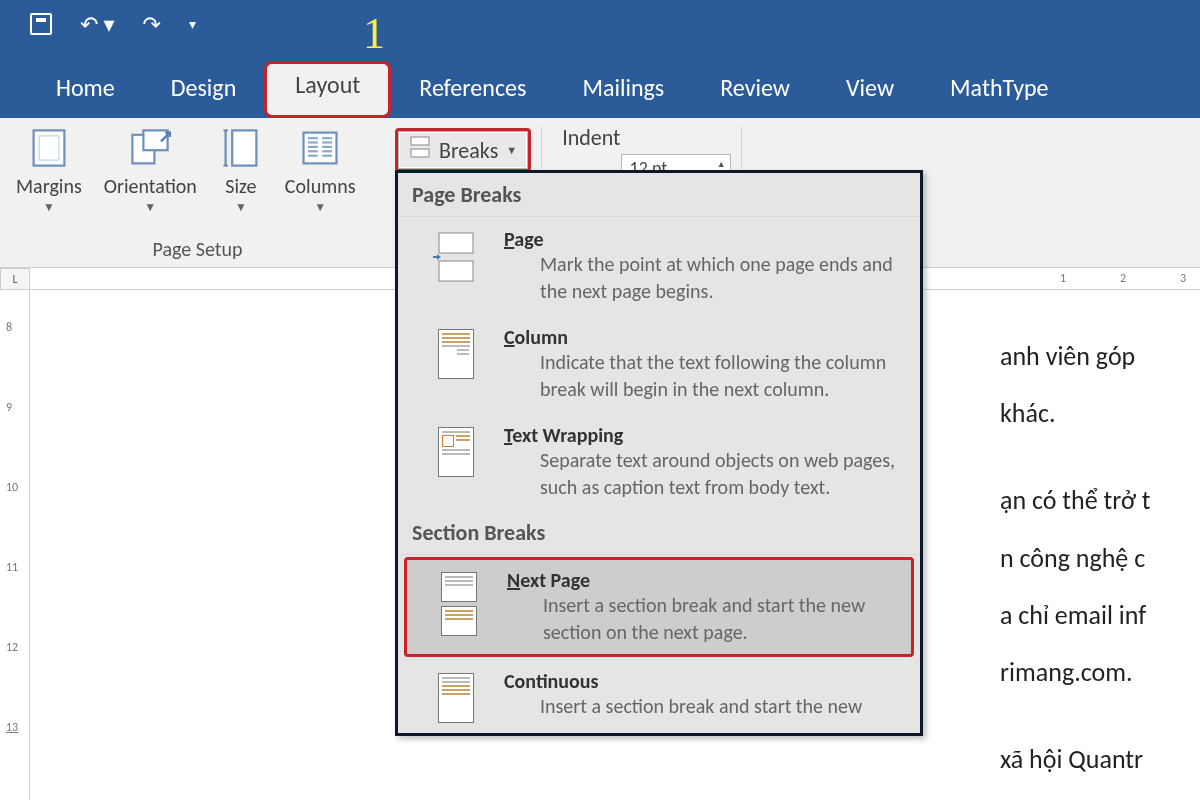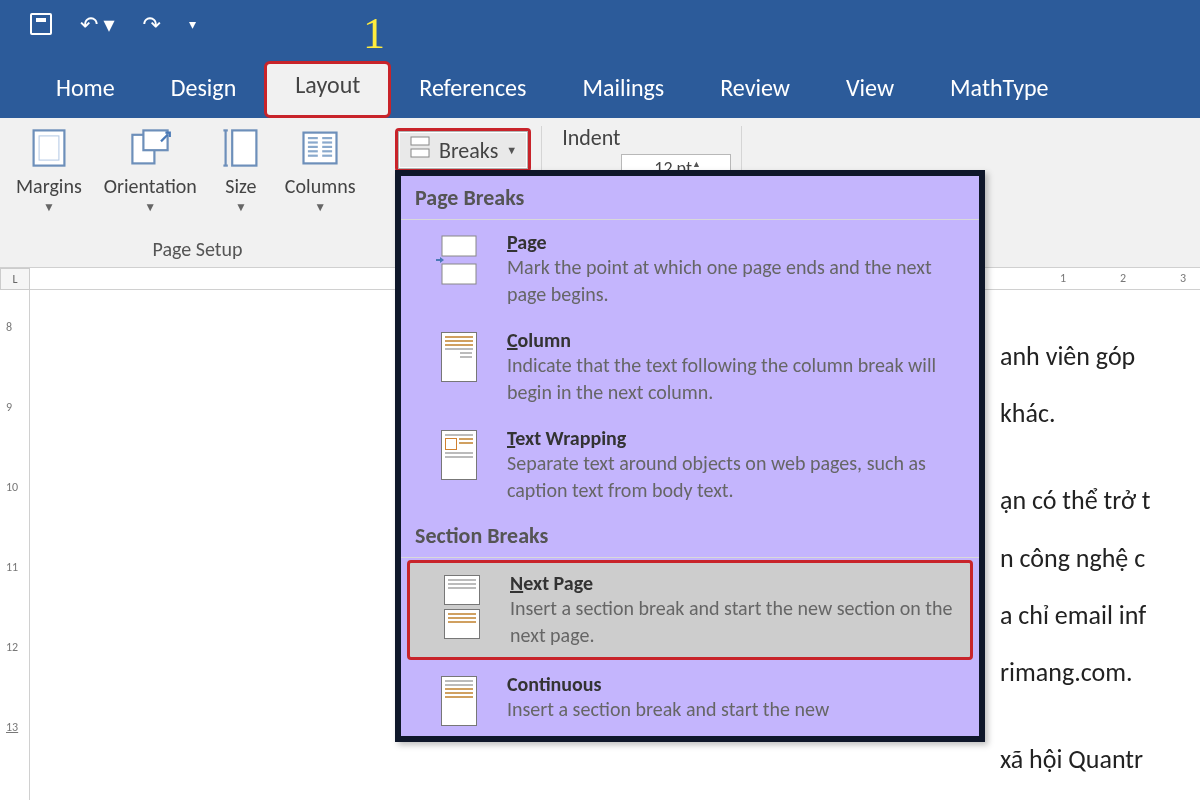--- a/index.html
+++ b/index.html
@@ -38,20 +38,21 @@
   }
   .tab {
     color: #fff;
     font-size: 24px;
     padding: 14px 28px 16px 28px;
     cursor: pointer;
   }
   .tab.active {
     background: #F1F1F1;
     color: #444;
+    border-radius: 8px;
   }
   .tab-boxed {
     border: 3px solid #C8232A;
     border-radius: 6px;
     padding-top: 6px;
     margin-top: -8px;
   }
 
   
   .ribbon {
@@ -97,42 +98,42 @@
 
   .indent-spacing {
     display:flex; gap: 90px; align-items:flex-start;
     padding: 6px 20px;
     font-size: 22px;
     color:#444;
   }
   .spinner-col { display:flex; flex-direction:column; gap:6px; margin-top:30px; }
   .spinner {
     background:#fff; border:1px solid #b8b8b8;
-    width:110px; height:28px; display:flex; align-items:center; justify-content:center;
+    width:110px; height:28px; display:flex; align-items:center; justify-content:space-between;
     padding:0 4px 0 8px; font-size:18px;
   }
   .spinner .spins { display:flex; flex-direction:column; font-size:9px; color:#555; line-height:9px; }
 
   
   .callout {
     position:absolute;
     font-family: Georgia, "Times New Roman", serif;
     font-size: 44px; font-weight: normal;
   }
   .callout.c1 { color:#FFEC3D; left:363px; top:8px; }
   .callout.c2 { color:#C8232A; left:580px; top:130px; }
   .callout.c3 { color:#C8232A; left:940px; top:652px; }
 
   
   .dropdown {
     position:absolute;
     left:395px; top:170px;
-    width:590px;
-    background:#c4b5fd;
-    border:6px solid #0f172a;
+    width:528px;
+    background:#e5e5e5;
+    border:3px solid #0f172a;
     box-shadow: 3px 3px 6px rgba(0,0,0,.25);
     z-index: 5;
   }
   .dd-header {
     font-size: 22px; font-weight: 600; color:#555;
     padding: 8px 14px;
     border-bottom:1px solid #d9d9d9;
   }
   .dd-item {
     display:flex; gap:18px;
@@ -146,21 +147,21 @@
     margin: 2px 6px;
     padding: 8px 10px 8px 22px;
   }
   .dd-ico {
     width:60px; flex:0 0 60px; display:flex; flex-direction:column; gap:4px; align-items:center;
     padding-top:4px;
   }
   .dd-text { flex:1; }
   .dd-title { font-size:20px; color:#333; font-weight:600; }
   .dd-title u { text-decoration: underline; }
-  .dd-desc { font-size:20px; color:#666; line-height:1.35; }
+  .dd-desc { font-size:20px; color:#666; line-height:1.35;margin-left:36px; }
 
   .mini-page {
     width:36px; height:30px; border:1px solid #777; background:#fff;
     display:flex; flex-direction:column; gap:2px; padding:3px;
   }
   .mini-page .ln { height:2px; background:#d0a060; }
   .mini-page .ln.g { background:#bbb; }
 
   
   .docarea {

